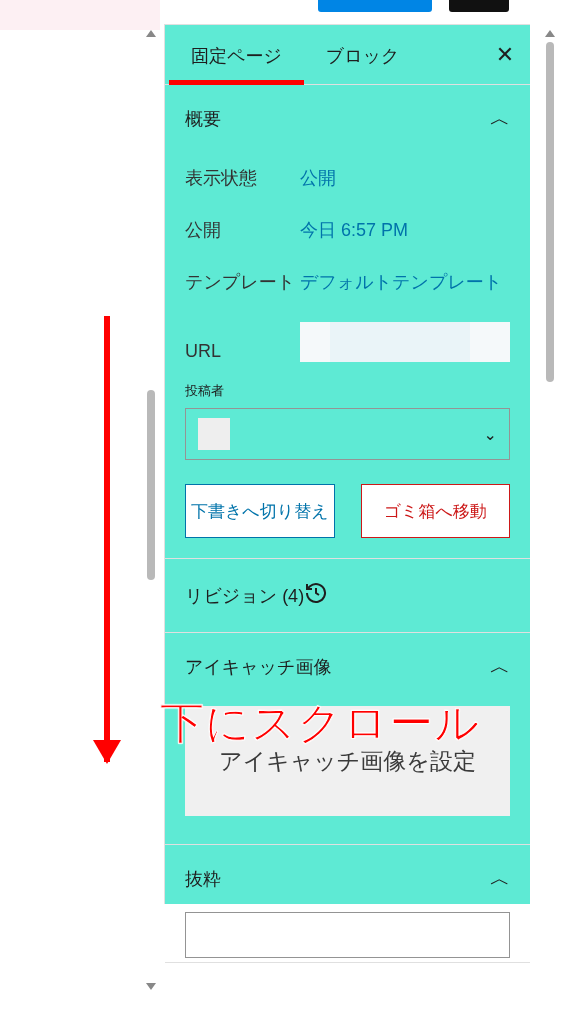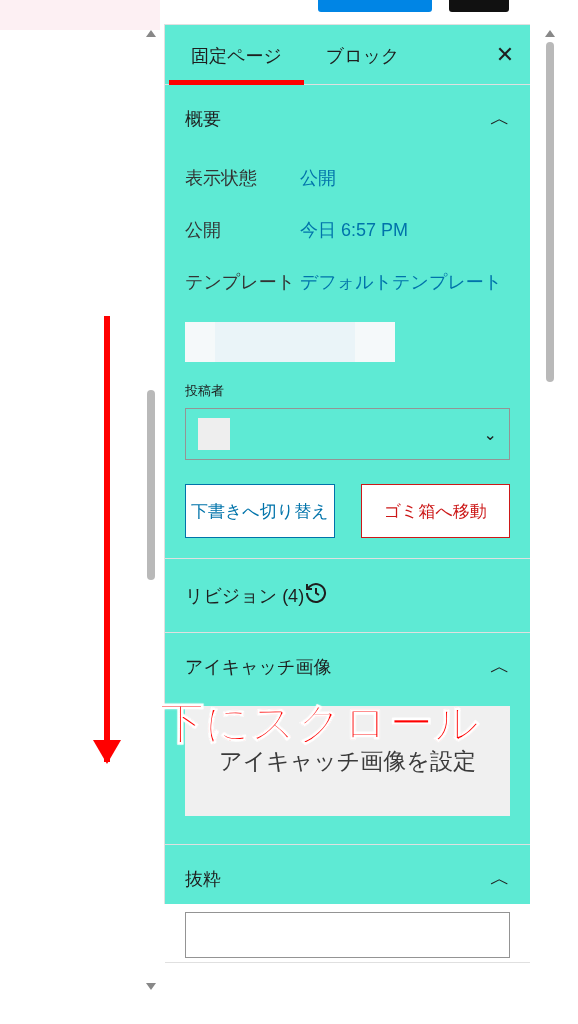--- a/index.html
+++ b/index.html
@@ -259,21 +259,21 @@
     bottom: -2px; left: -11px;
     width: 0; height: 0;
     border-left: 14px solid transparent;
     border-right: 14px solid transparent;
     border-top: 24px solid #ff0000;
   }
   .anno-text {
     position: absolute;
     left: 160px; top: 694px;
     font-size: 44px;
-    font-weight: 700;
+    font-weight: 400;
     color: #ff0000;
     -webkit-text-stroke: 1px #fff;
     text-shadow: 0 0 2px #fff, 0 0 2px #fff;
     letter-spacing: 1px;
     pointer-events: none;
     white-space: nowrap;
   }
 </style>
 </head>
 <body>
@@ -311,20 +311,21 @@
         </div>
         <div class="row">
           <span class="label">公開</span>
           <span class="value-link">今日 6:57 PM</span>
         </div>
         <div class="row">
           <span class="label">テンプレート</span>
           <span class="value-link">デフォルトテンプレート</span>
         </div>
         <div class="row">
+          <span class="label">URL</span>
           <div class="url-val">
               <div class="url-val-inner"></div>
             </div>
         </div>
         <div class="author-label">投稿者</div>
         <div class="select">
           <div class="avatar"></div>
           <span class="caret">⌄</span>
         </div>
         <div class="btn-row">

